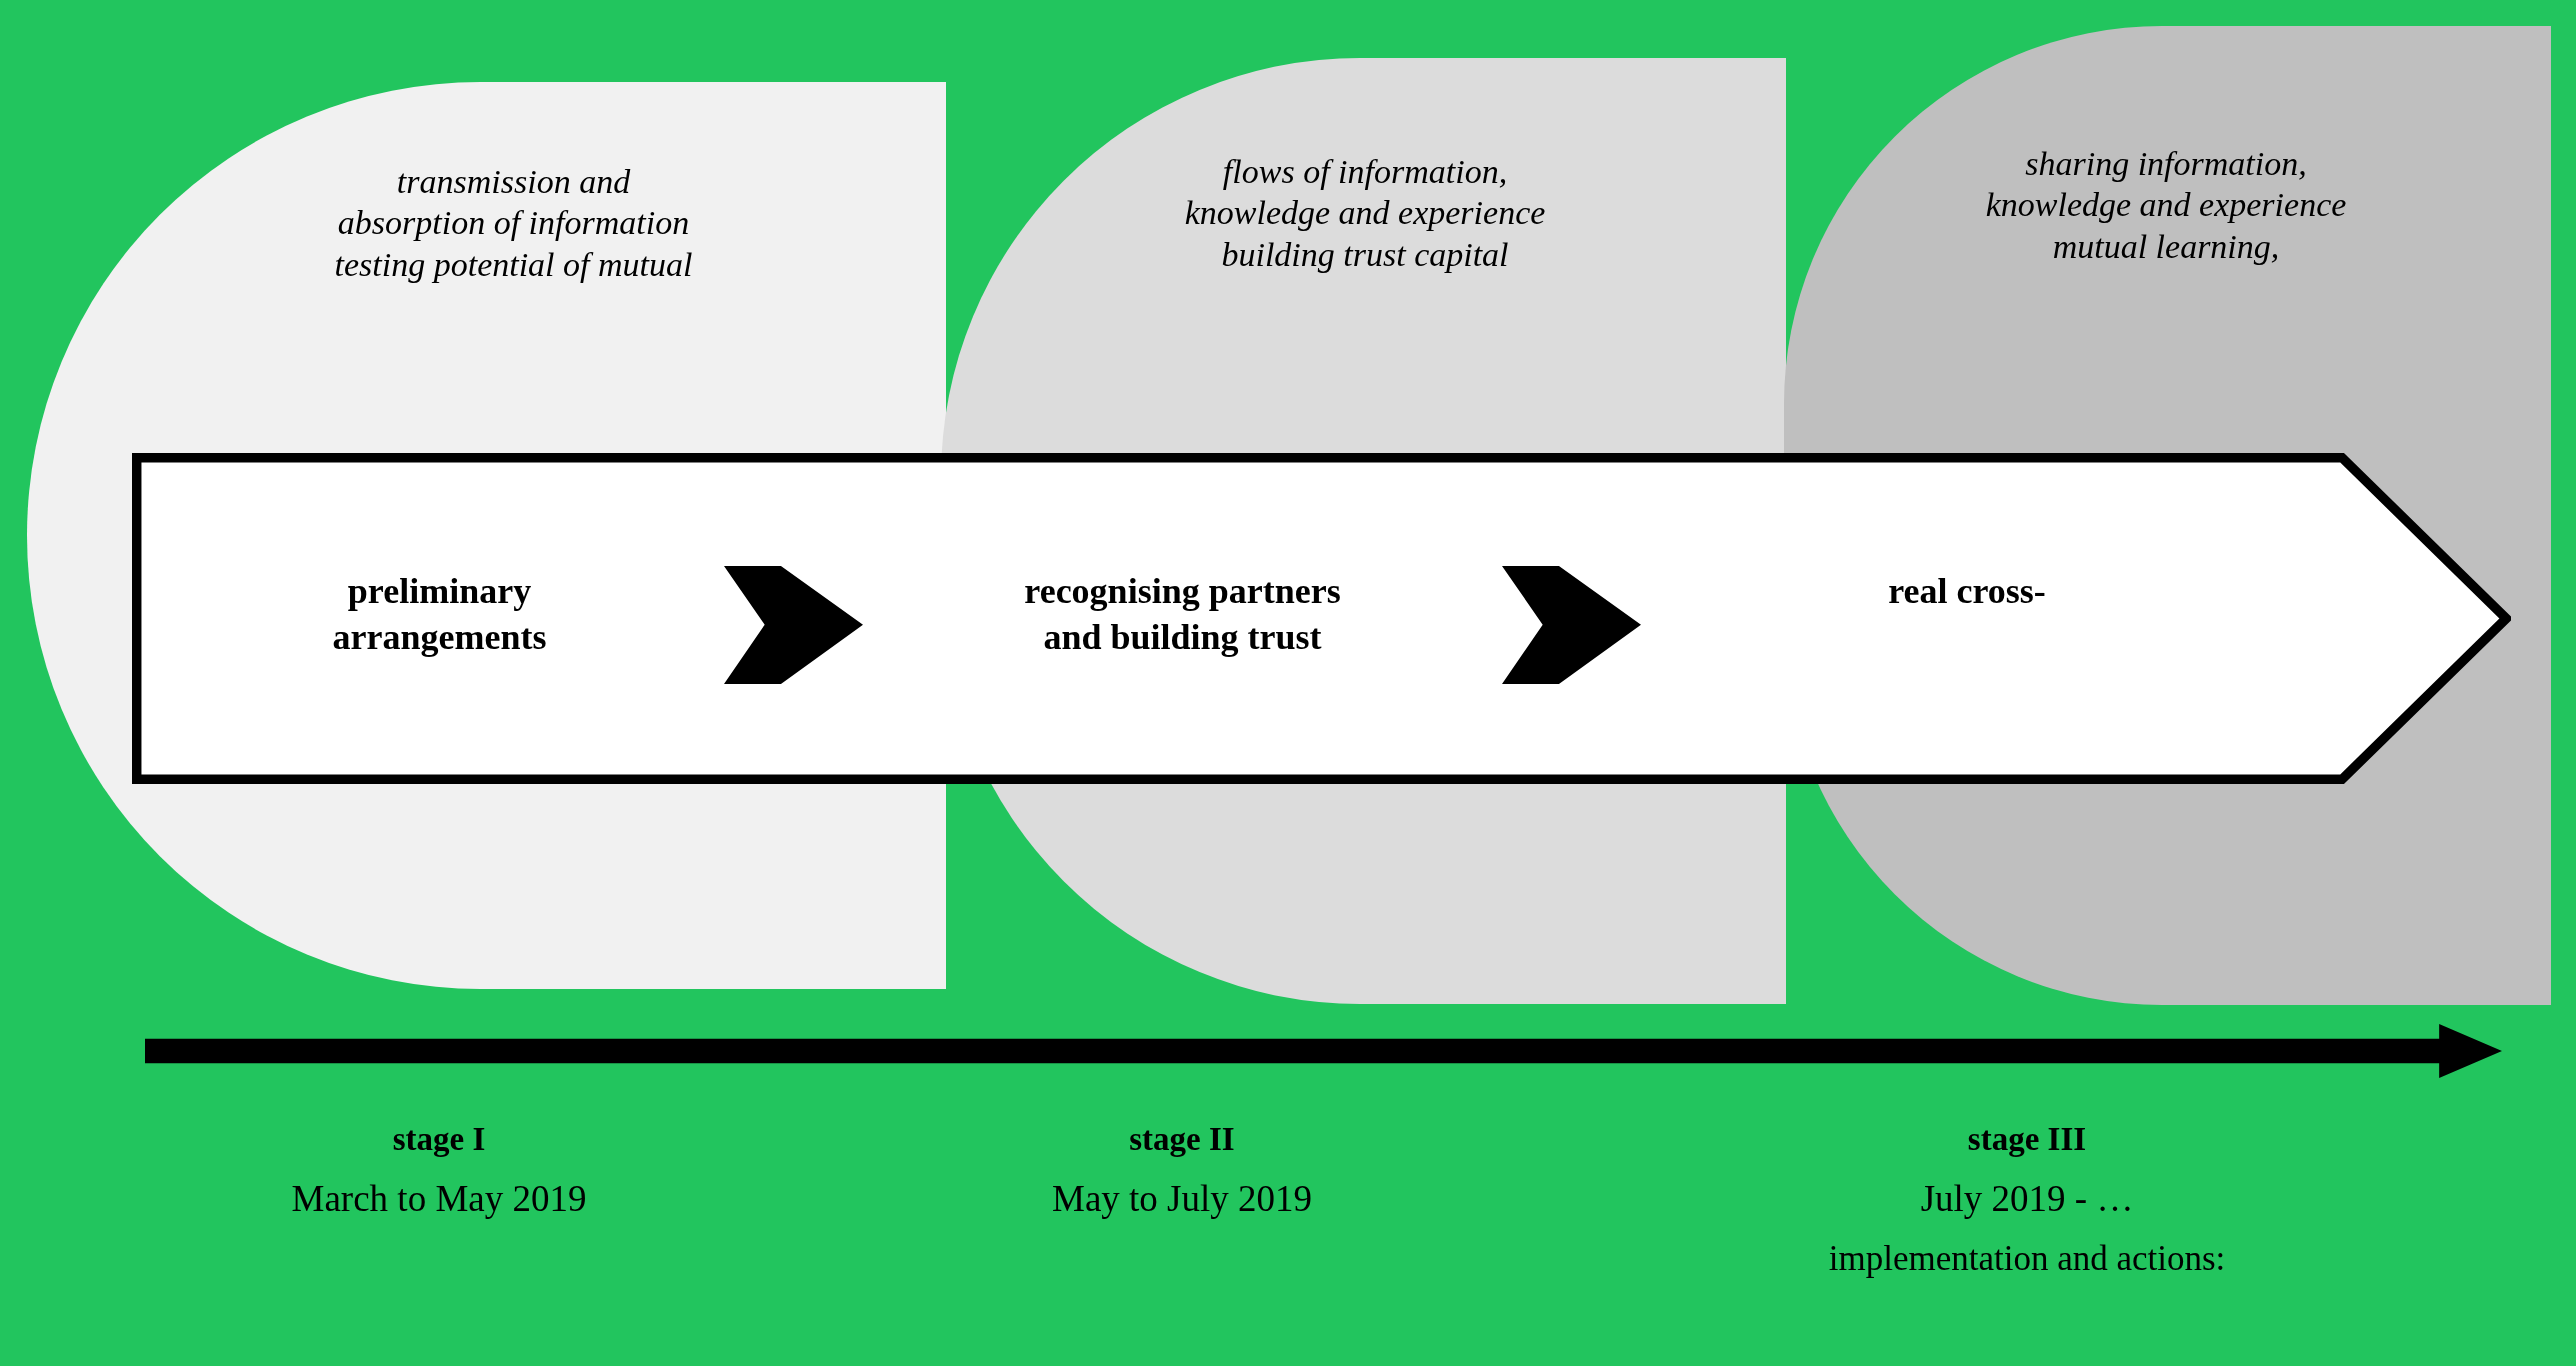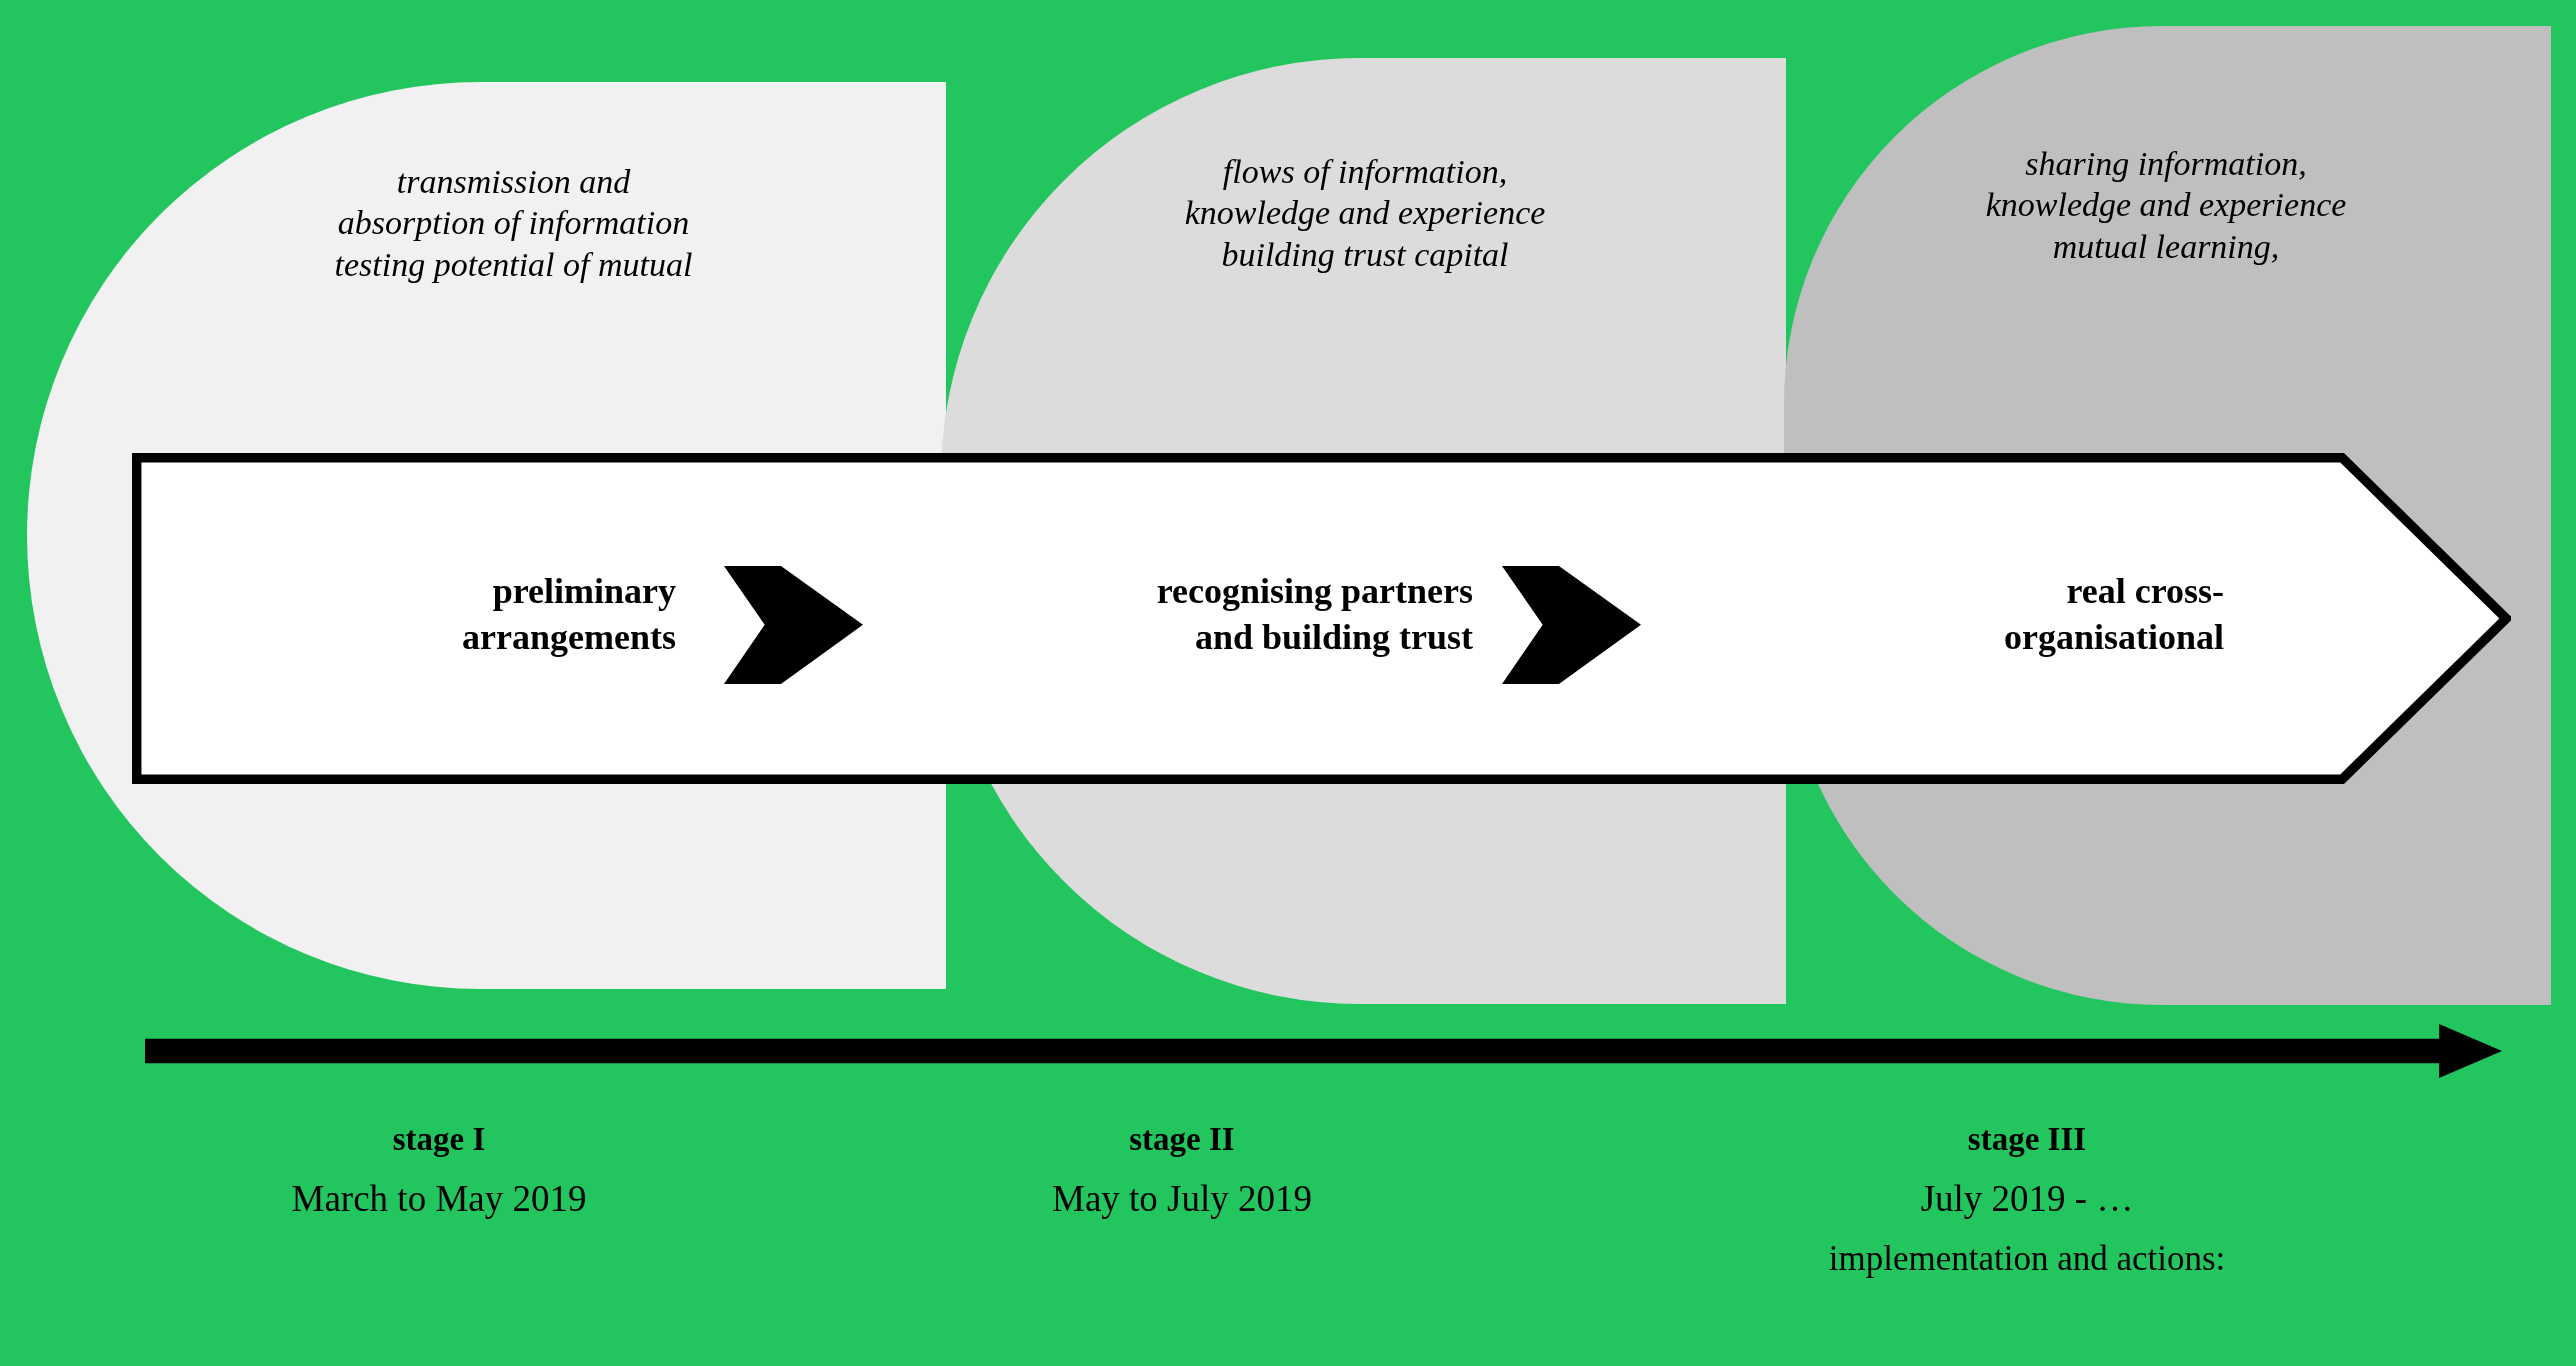--- a/index.html
+++ b/index.html
@@ -76,21 +76,21 @@
 
   .banner-label {
     position: absolute;
     z-index: 6;
     font-weight: bold;
     font-size: 36px;
     line-height: 1.28;
     color: #000000;
     text-align: center;
   }
-  .banner-label .line { display: block; white-space: nowrap; text-align: right; }
+  .banner-label .line { display: block; white-space: nowrap; }
   .bl-1 { left: 203px;  top: 568px; width: 473px; }
   .bl-2 { left: 892px; top: 568px; width: 581px; }
   .bl-3 { left: 1710px; top: 568px; width: 514px; font-family: Liberation Serif, serif; }
 
   
   .chevron {
     position: absolute;
     z-index: 7;
     width: 139px;
     height: 118px;
@@ -178,21 +178,20 @@
   <div class="banner-label bl-1">
     <span class="line">preliminary</span>
     <span class="line">arrangements</span>
   </div>
   <div class="banner-label bl-2">
     <span class="line">recognising partners</span>
     <span class="line">and building trust</span>
   </div>
   <div class="banner-label bl-3">
     <span class="line">real cross-</span>
-    <span class="line">organisational</span>
   </div>
 
   <div class="chevron chev-1">
     <svg viewBox="0 0 205 175" preserveAspectRatio="none">
       <polygon points="0,0 84,0 205,87 84,175 0,175 60,87" fill="#000000"></polygon>
     </svg>
   </div>
   <div class="chevron chev-2">
     <svg viewBox="0 0 205 175" preserveAspectRatio="none">
       <polygon points="0,0 84,0 205,87 84,175 0,175 60,87" fill="#000000"></polygon>

